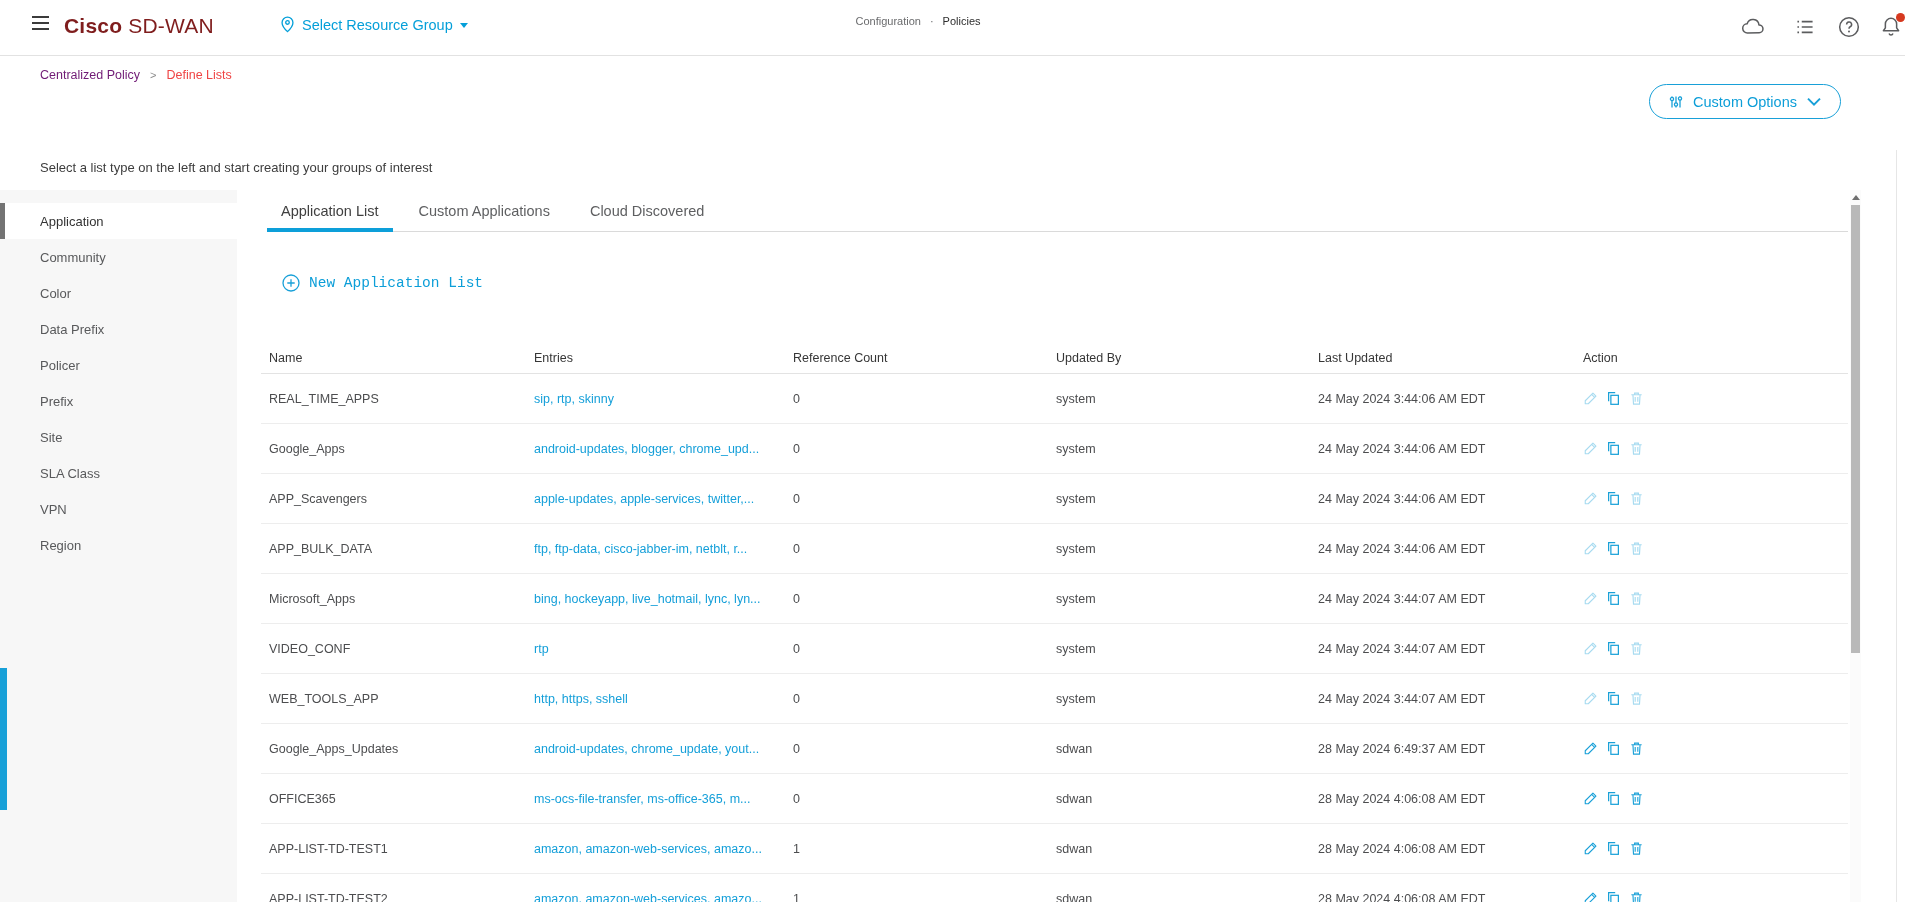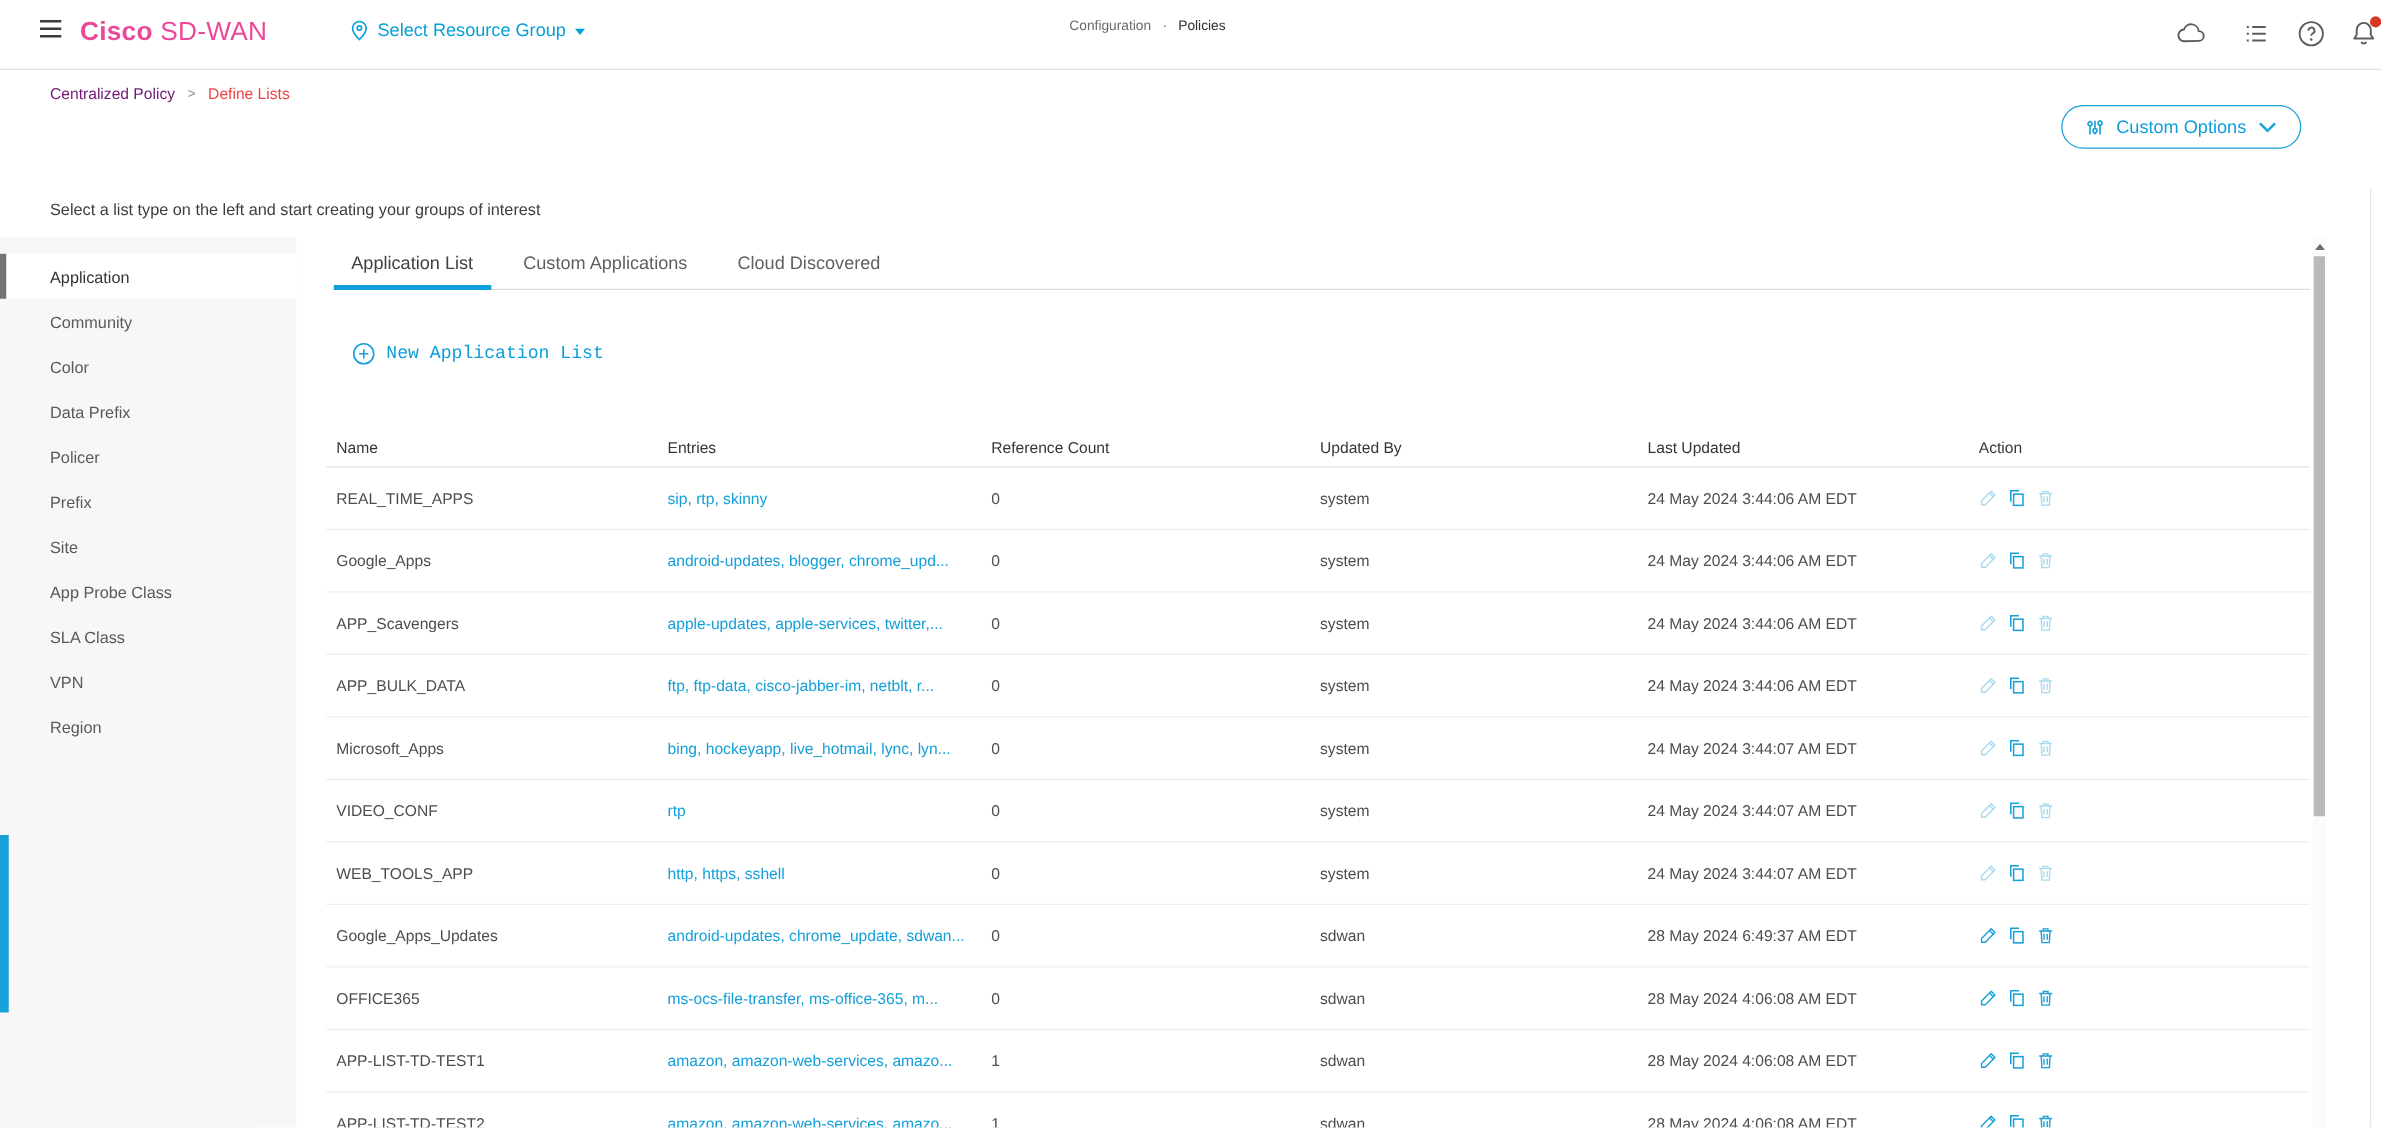--- a/index.html
+++ b/index.html
@@ -7,21 +7,21 @@
   body {
     position:relative; overflow:hidden; background:#fff;
     font-family:"Liberation Sans", sans-serif; color:#444;
     -webkit-font-smoothing:antialiased;
   }
 
   
   .header { position:absolute; top:0; left:0; width:1905px; height:56px; background:#fff; border-bottom:1px solid #e2e2e2; z-index:5; }
   .hamburger { position:absolute; left:32px; top:16px; width:17px; height:14px; cursor:pointer; }
   .hamburger span { display:block; height:2px; background:#3b3b3b; margin-bottom:4px; }
-  .logo { position:absolute; left:64px; top:14px; font-size:21px; color:#ec4899; letter-spacing:.2px; white-space:nowrap; }
+  .logo { position:absolute; left:64px; top:14px; font-size:21px; color:#7f1d1d; letter-spacing:.2px; white-space:nowrap; }
   .logo .b { font-weight:bold; }
   .resource-group { position:absolute; left:280px; top:16px; display:flex; align-items:center; gap:7px; color:#049fd9; font-size:14.5px; cursor:pointer; }
   .resource-group .caret { width:0; height:0; border-left:4.5px solid transparent; border-right:4.5px solid transparent; border-top:5.5px solid #049fd9; margin-top:2px; }
   .page-title { position:absolute; left:0; top:15px; width:1836px; text-align:center; font-size:11px; }
   .page-title .sec { color:#6a6b6d; }
   .page-title .dot { color:#6a6b6d; margin:0 9px; }
   .page-title .pg { color:#2e2e2e; }
   .hicon { position:absolute; top:14px; width:26px; height:26px; color:#5b5c5e; cursor:pointer; }
   .hicon svg { width:100%; height:100%; }
   .bell-dot { position:absolute; right:-1px; top:-1px; width:9px; height:9px; border-radius:50%; background:#d6391f; }
@@ -157,23 +157,20 @@
     <div class="side-item">
       <span>Policer</span>
     </div>
     <div class="side-item">
       <span>Prefix</span>
     </div>
     <div class="side-item">
       <span>Site</span>
     </div>
     <div class="side-item">
-      <span>App Probe Class</span>
-    </div>
-    <div class="side-item">
       <span>SLA Class</span>
     </div>
     <div class="side-item">
       <span>VPN</span>
     </div>
     <div class="side-item">
       <span>Region</span>
     </div>
   </div>
 <div class="left-accent"></div>
@@ -343,21 +340,21 @@
             <rect x="5.2" y="4.6" width="8" height="9.6"></rect>
             <path d="M2.8 11V1.8h7"></path>
           </svg>
           <svg class="dis" viewBox="0 0 16 16" fill="none" stroke="currentColor" stroke-width="1.2">
             <path d="M2.5 4h11M6 4V2.2h4V4M4.2 4l.6 10h6.4l.6-10M6.6 6.5v5M9.4 6.5v5"></path>
           </svg>
         </span>
       </div>
       <div class="trow grid">
         <span class="c">Google_Apps_Updates</span>
-        <span class="c entries">android-updates, chrome_update, sdwan...</span>
+        <span class="c entries">android-updates, chrome_update, yout...</span>
         <span class="c">0</span>
         <span class="c">sdwan</span>
         <span class="c">28 May 2024 6:49:37 AM EDT</span>
         <span class="c actions">
           <svg class="" viewBox="0 0 16 16" fill="none" stroke="currentColor" stroke-width="1.2">
             <path d="M10.6 2.2l3.2 3.2-8.2 8.2H2.4v-3.2z" stroke-linejoin="round"></path>
             <path d="M9.2 3.6l3.2 3.2"></path>
           </svg>
           <svg viewBox="0 0 16 16" fill="none" stroke="currentColor" stroke-width="1.3">
             <rect x="5.2" y="4.6" width="8" height="9.6"></rect>

